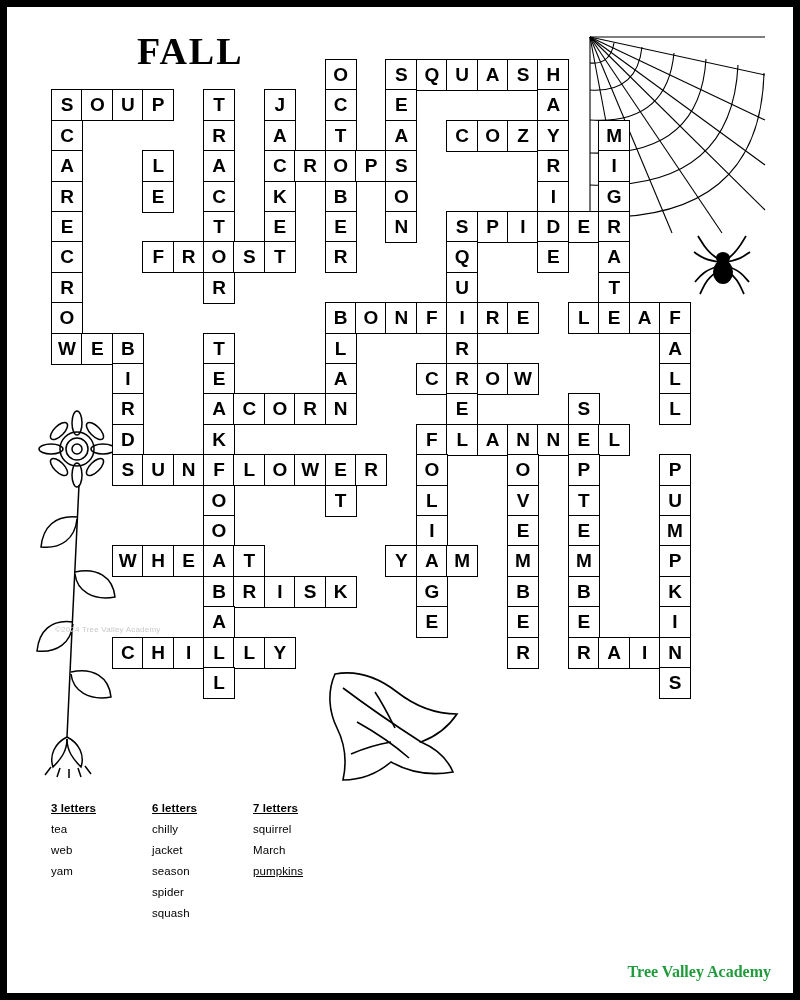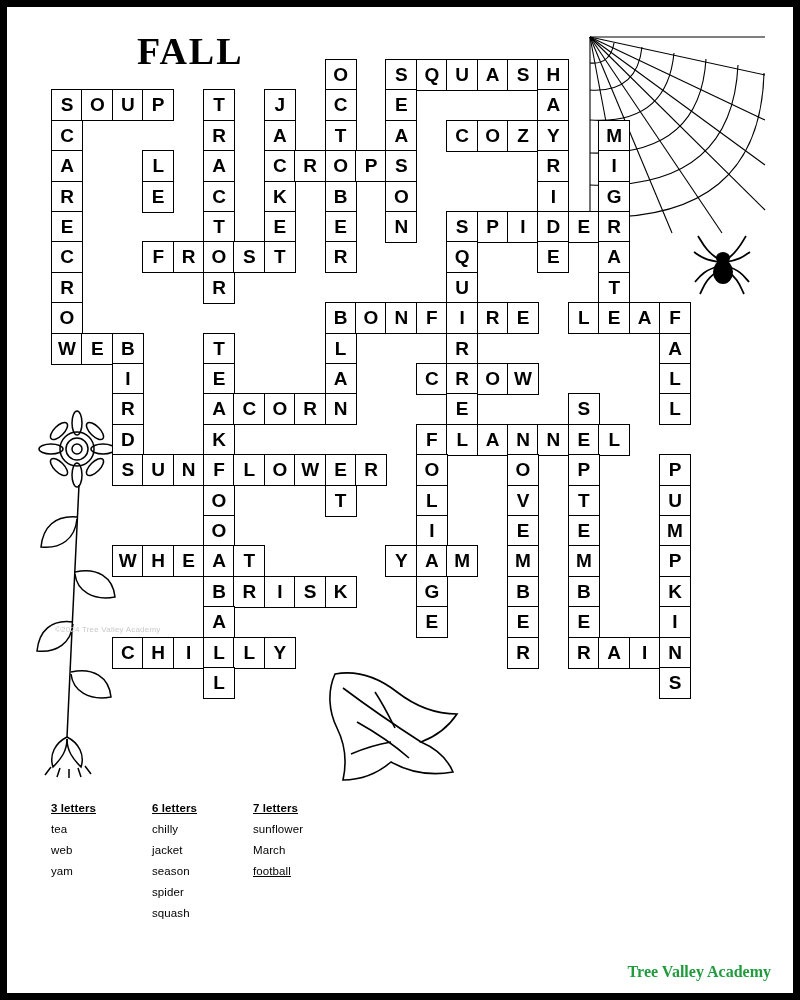--- a/index.html
+++ b/index.html
@@ -390,21 +390,21 @@
         <div class="wb-col">
           <div class="wb-head">6 letters</div>
           <div class="wb-word">chilly</div>
           <div class="wb-word">jacket</div>
           <div class="wb-word">season</div>
           <div class="wb-word">spider</div>
           <div class="wb-word">squash</div>
         </div>
         <div class="wb-col">
           <div class="wb-head">7 letters</div>
-          <div class="wb-word">sunflower</div>
+          <div class="wb-word">squirrel</div>
           <div class="wb-word">March</div>
-          <div class="wb-word used">football</div>
+          <div class="wb-word used">pumpkins</div>
         </div>
       </div>
 
     <div id="brand">Tree Valley Academy</div>
   </div>
 </div>
 
 </body></html>

